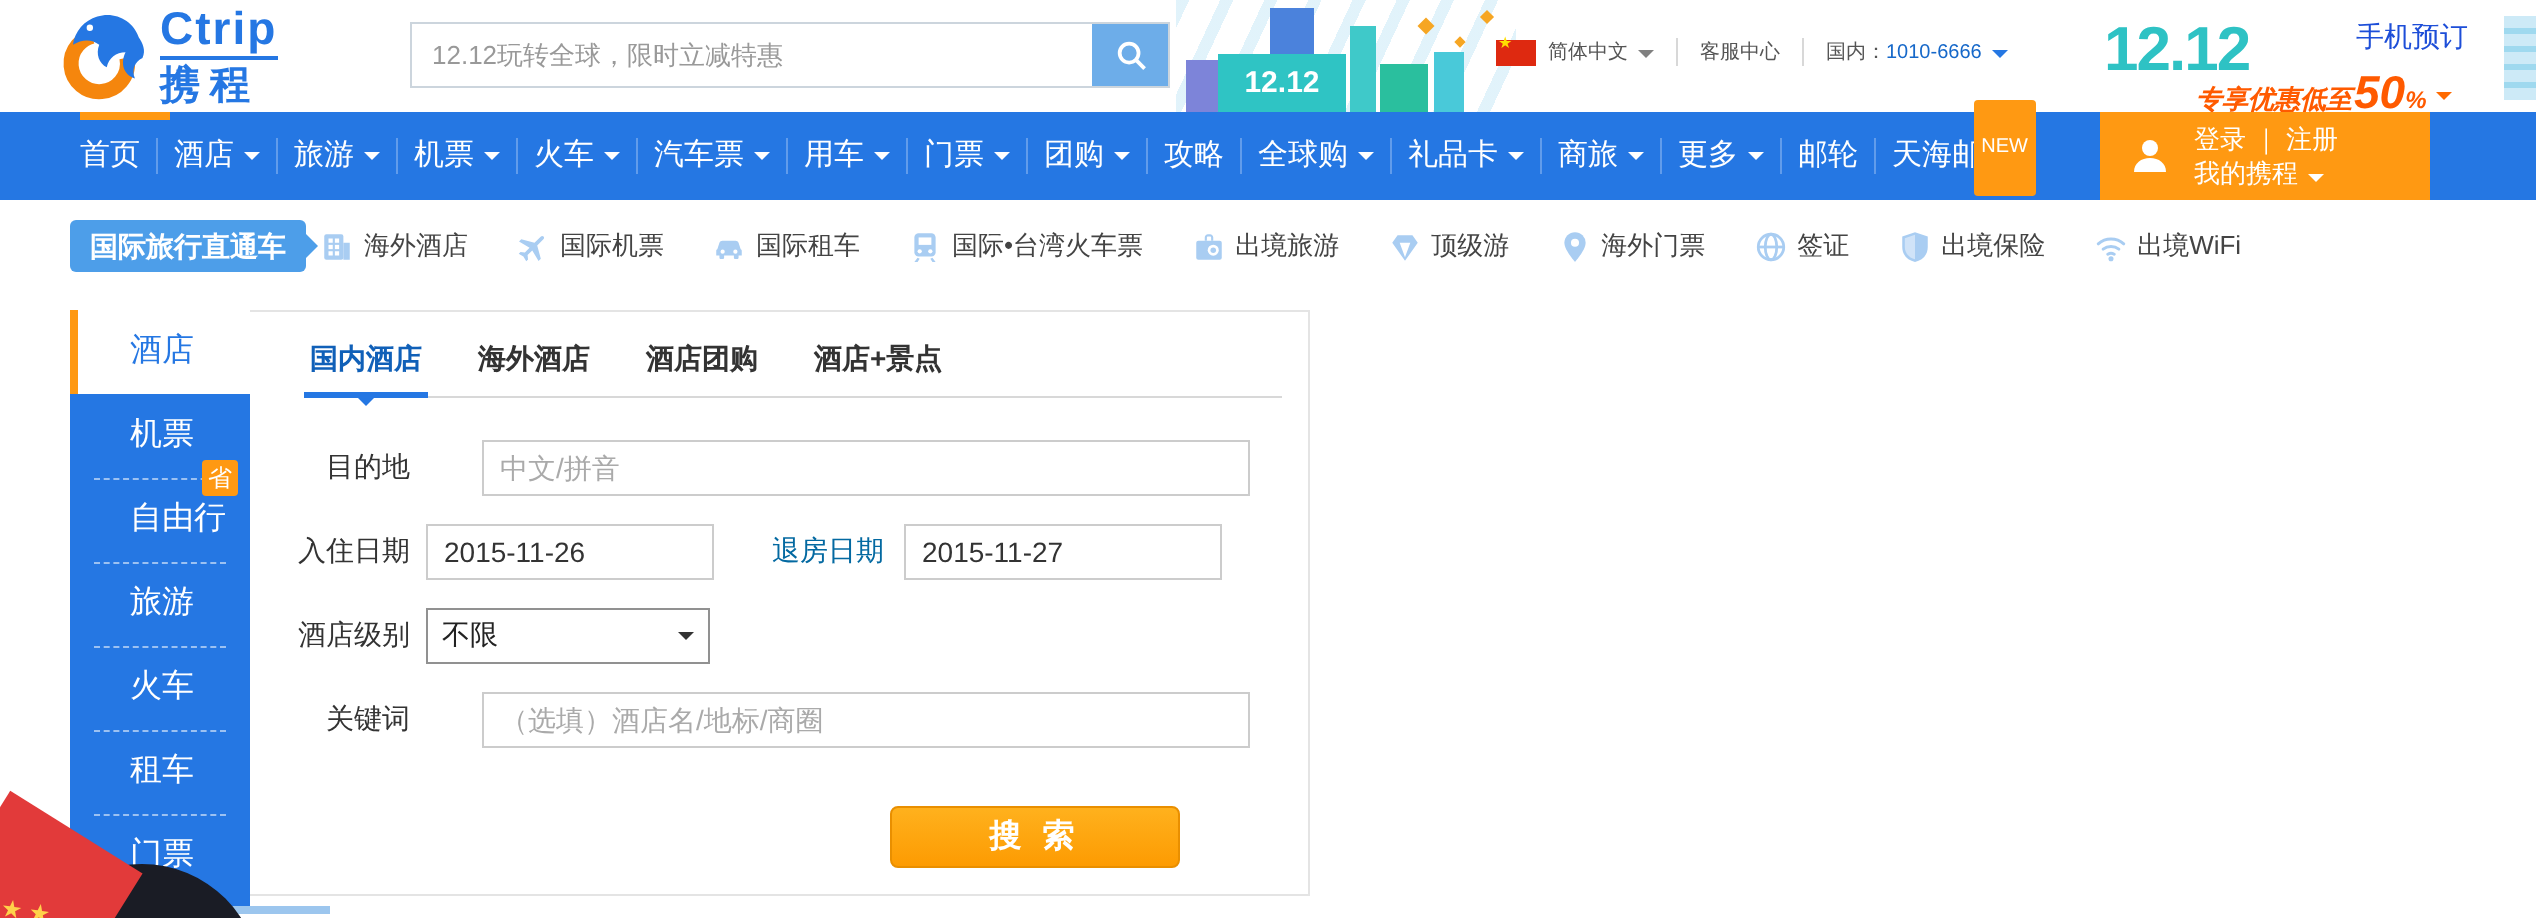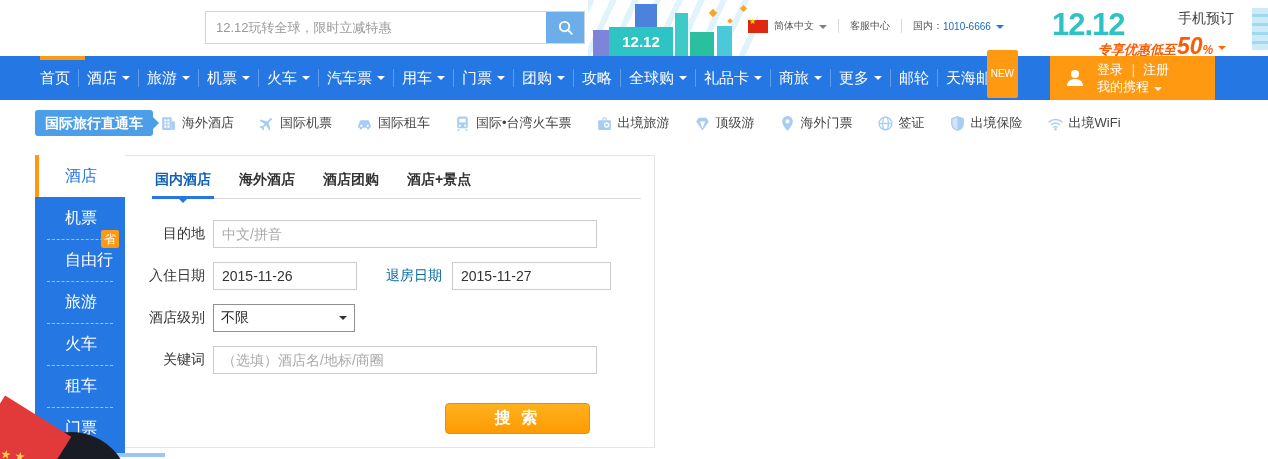--- a/index.html
+++ b/index.html
@@ -47,21 +47,21 @@
   .caret-g{border-top-color:#808080;}
   .caret-b{border-top-color:#2577e3;}
   .caret-o{border-top-color:#ff6a00;}
   .caret-w{border-top-color:#fff;}
   .vdiv{width:1px;height:14px;background:#d8d8d8;margin:0 11px;}
   .phone-num{color:#1668c9;cursor:pointer;}
   .tr-link{cursor:pointer;}
 
   .promoright{position:absolute;left:1052px;top:2px;width:205px;height:54px;}
   .promo-big{position:absolute;left:0;top:5px;font-size:31px;font-weight:bold;color:#2ec2c4;letter-spacing:-1px;}
-  .promo-mobile{position:absolute;left:126px;top:8px;font-size:14px;color:#404040;}
+  .promo-mobile{position:absolute;left:126px;top:8px;font-size:14px;color:#1d4ed8;}
   .promo-discount{position:absolute;left:46px;top:31px;color:#ff5a00;font-style:italic;font-weight:bold;
                   font-size:13px;white-space:nowrap;display:flex;align-items:baseline;cursor:pointer;}
   .big50{font-size:23px;margin-left:1px;}
   .pct{font-size:12px;}
   .decor-right{position:absolute;left:1252px;top:8px;width:16px;height:42px;
                background:repeating-linear-gradient(#cdeaf7 0 6px,#9fd9ef 6px 9px);}
 
   
   .mainnav{position:absolute;left:0;top:56px;width:100%;height:44px;background:#2577e3;}
   .nav-indicator{position:absolute;left:40px;top:0;width:45px;height:4px;background:#ff9912;}
@@ -102,40 +102,51 @@
   .ftab.active{color:#1060b8;}
   .ftab.active::after{content:"";position:absolute;left:-3px;right:-3px;bottom:-10px;height:3px;background:#2577e3;}
   .ftab.active::before{content:"";position:absolute;left:50%;margin-left:-4px;bottom:-18px;
                        border:4px solid transparent;border-top-color:#2577e3;}
   .frows{margin-top:21px;}
   .frow{display:flex;align-items:center;height:28px;margin-bottom:14px;}
   .flabel{width:80px;text-align:right;margin-right:8px;font-size:14px;color:#333;}
   .flabel2{width:85px;text-align:right;margin-right:10px;font-size:14px;color:#0369a1;}
   input.fi{height:28px;border:1px solid #ccc;padding:0 8px;font-size:14px;color:#333;font-family:inherit;outline:none;}
   input.fi::placeholder{color:#aaa;}
-  .w-wide{width:384px;} .w-d1{width:144px;} .w-d2{width:159px;}
+  .w-wide{width:384px;margin-left:28px;} .w-d1{width:144px;} .w-d2{width:159px;}
   .fselect{width:142px;height:28px;border:1px solid #919191;display:flex;align-items:center;
            justify-content:space-between;padding:0 7px;font-size:14px;color:#222;cursor:pointer;background:#fff;}
   .sel-caret{width:0;height:0;border:4px solid transparent;border-top-color:#333;margin-top:4px;}
   .search-main{position:absolute;left:320px;top:248px;width:145px;height:31px;
                background:linear-gradient(#ffb11d,#fd9b02);border:1px solid #e98f00;border-radius:4px;
                color:#fff;font-size:16px;font-weight:bold;letter-spacing:3px;cursor:pointer;font-family:inherit;}
 
   
   .decor-strip{position:absolute;left:35px;top:453px;width:130px;height:4px;background:#9cc6ee;z-index:2;}
   .decor-circle{position:absolute;left:12px;top:432px;width:118px;height:118px;border-radius:50%;background:#1a1c25;z-index:5;}
   .decor-ribbon{position:absolute;left:-22px;top:410px;width:78px;height:80px;background:#e23a3a;transform:rotate(32deg);z-index:6;}
   .decor-ribbon::after{content:"★ ★";position:absolute;left:26px;top:40px;color:#ffd24a;font-size:12px;transform:rotate(-24deg);}
 </style>
 </head>
 <body>
 
 <div class="page">
 
   <header class="topbar">
+    <div class="logo">
+      <svg viewBox="0 0 50 52">
+        <circle cx="23" cy="30" r="15" stroke="#f5860d" stroke-width="8" fill="none" stroke-dasharray="70 25" stroke-dashoffset="-10" transform="rotate(-50 23 30)"></circle>
+        <path fill="#2577e3" d="M44 16 C41 7 31 2 22 5 C15 7 10 13 9 20 C14 17 19 17 23 20 C21 25 23 30 27 32 C28 27 32 24 37 24 C34 30 36 36 42 38 C40 33 42 29 46 27 C48 23 46 19 44 16 Z"></path>
+        <circle cx="18" cy="11" r="1.7" fill="#fff"></circle>
+      </svg>
+      <div class="logo-text">
+        <span class="logo-en">Ctrip</span>
+        <span class="logo-cn">携程</span>
+      </div>
+    </div>
 
     <div class="searchwrap">
       <input type="text" placeholder="12.12玩转全球，限时立减特惠" style="">
       <button class="search-btn">
         <svg viewBox="0 0 18 18" fill="none" stroke="#fff" stroke-width="2">
           <circle cx="8" cy="8" r="5"></circle>
             <path d="M12 12l4.2 4.2"></path>
         </svg>
       </button>
     </div>

